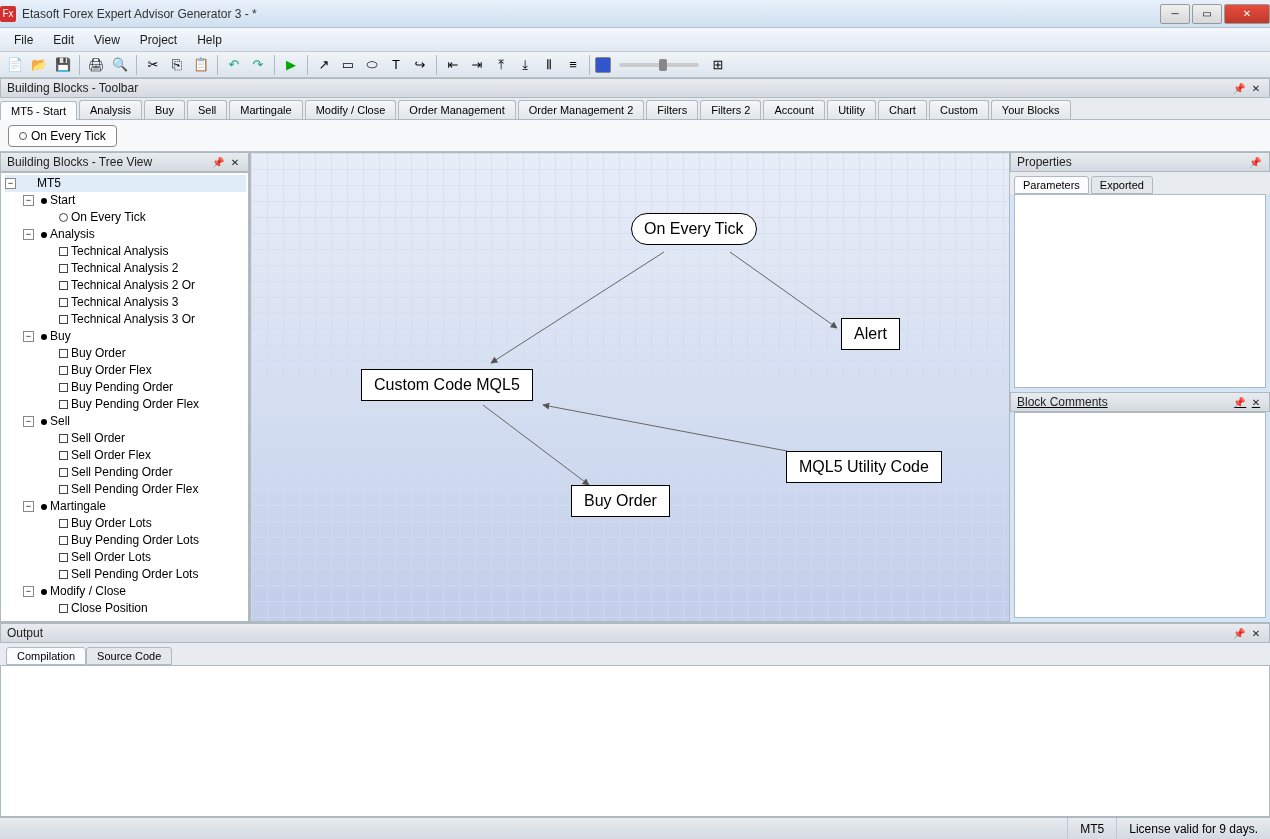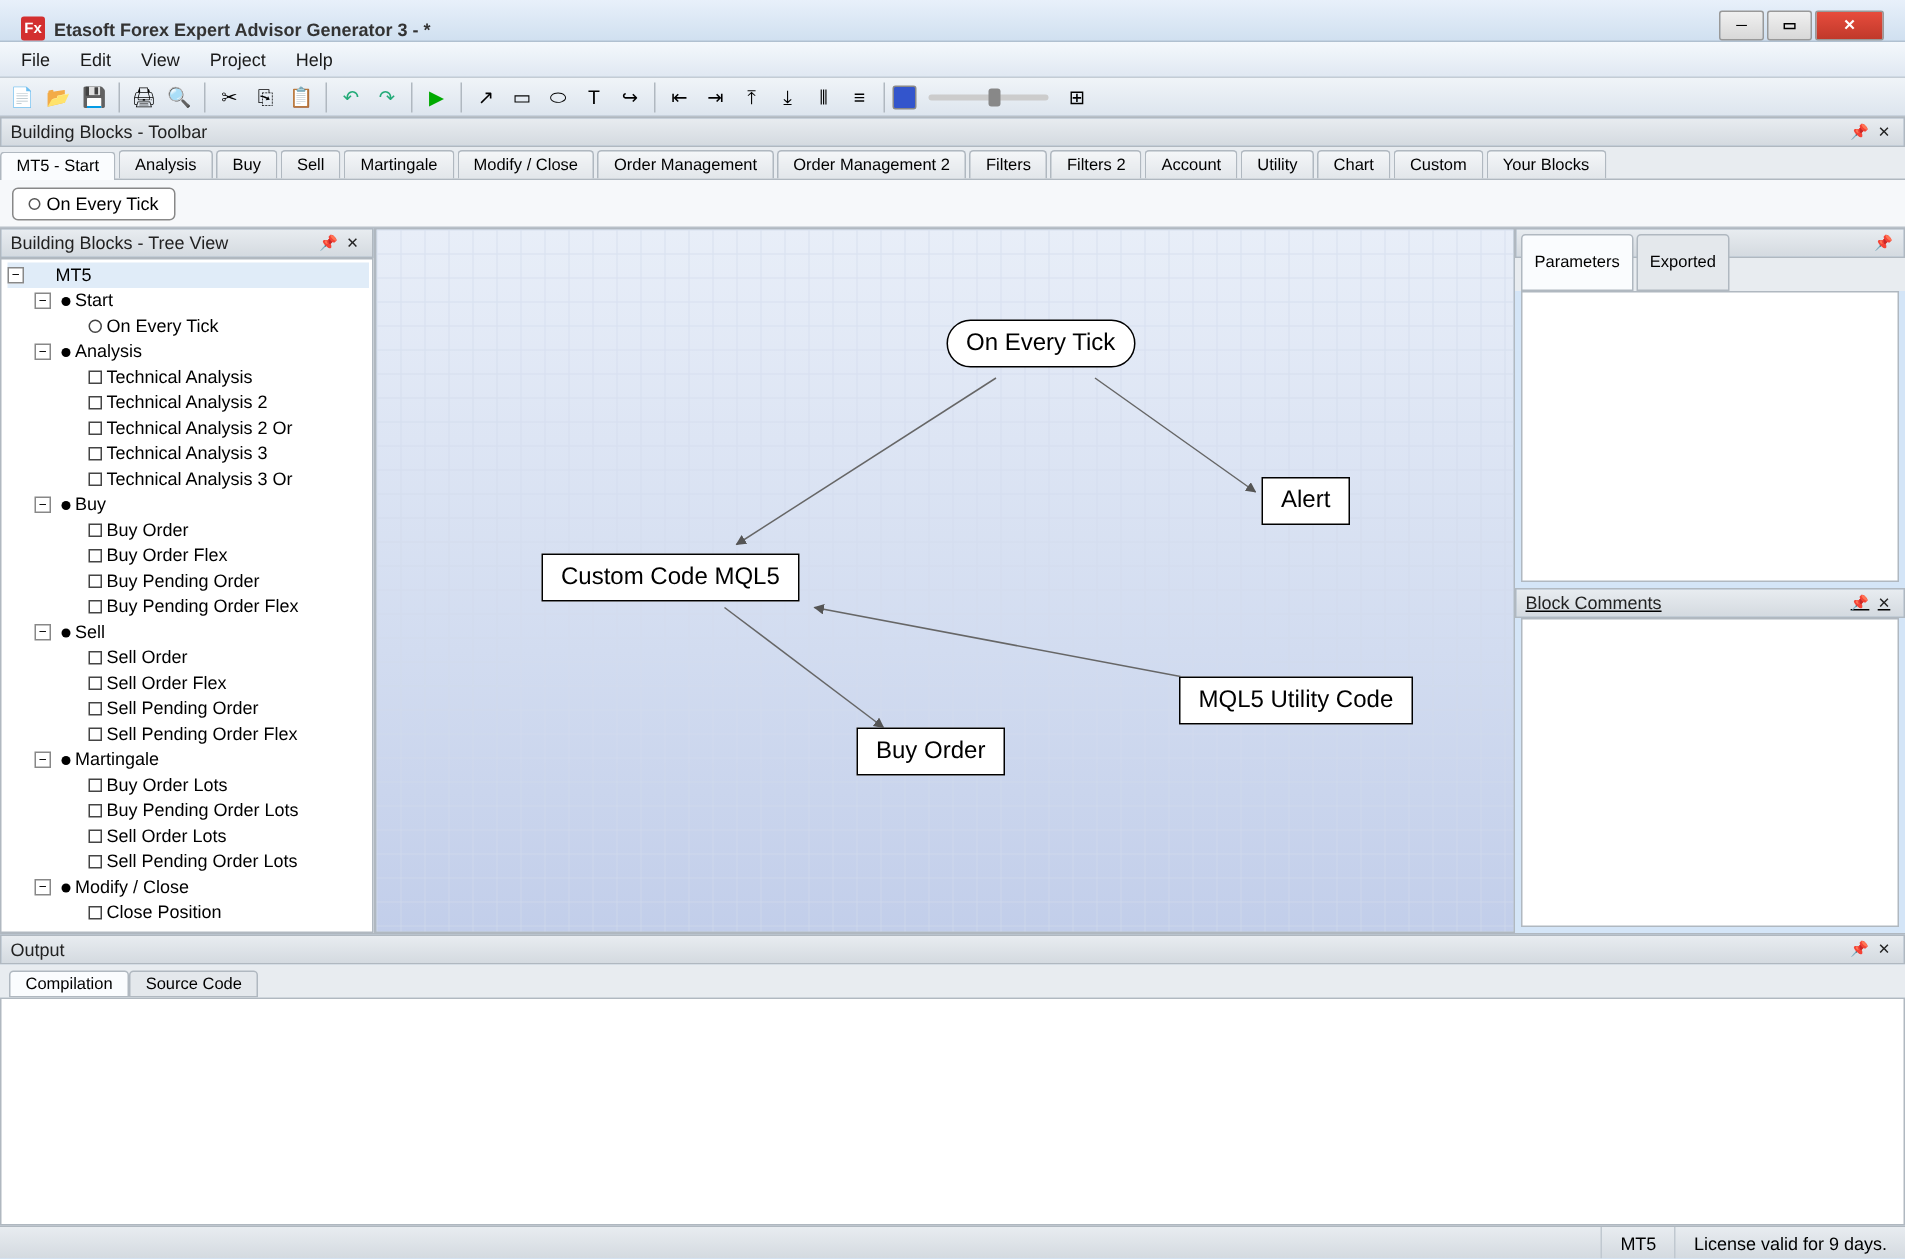--- a/index.html
+++ b/index.html
@@ -1,19 +1,19 @@
 <!DOCTYPE html>
 <html><head>
 <meta charset="utf-8">
 <style>
 * { box-sizing: border-box; margin: 0; padding: 0; font-family: "Segoe UI", Tahoma, sans-serif; font-size: 12px; }
 body { width: 1270px; height: 839px; background: #d4e5f7; overflow: hidden; display: flex; flex-direction: column; }
 
 
-.titlebar { height: 28px; background: linear-gradient(#e8f0fa, #d0e0f0); display: flex; align-items: flex-end; padding: 0 14px; border-bottom: 1px solid #b0c0d0; font-weight: bold; }
+.titlebar { height: 28px; background: linear-gradient(#e8f0fa, #d0e0f0); display: flex; align-items: center; padding: 0 0; border-bottom: 1px solid #b0c0d0; }
 .titlebar .icon { width: 16px; height: 16px; background: #d32f2f; color: #fff; font-size: 10px; display: flex; align-items: center; justify-content: center; border-radius: 2px; margin-right: 6px; }
 .titlebar .title { flex: 1; color: #333; }
 .titlebar .winbtns { display: flex; gap: 2px; }
 .titlebar .winbtn { width: 30px; height: 20px; background: linear-gradient(#f0f0f0,#d8d8d8); border: 1px solid #999; border-radius: 2px; display: flex; align-items: center; justify-content: center; font-size: 10px; cursor: pointer; }
 .titlebar .winbtn.close { background: linear-gradient(#e74c3c,#c0392b); color: #fff; width: 46px; }
 
 
 .menubar { height: 24px; background: linear-gradient(#f4f8fc,#e0e8f2); display: flex; align-items: center; padding: 0 6px; border-bottom: 1px solid #c4ccd4; gap: 4px; }
 .menubar .mitem { padding: 2px 8px; cursor: pointer; color: #1a1a1a; }
 
@@ -55,21 +55,21 @@
 
 .canvas { flex: 1; position: relative; background: linear-gradient(180deg, #e8eef8 0%, #d2dcf0 60%, #c2ceea 100%); border: 1px solid #b0b8c0; overflow: hidden; }
 .canvas .grid { position: absolute; inset: 0; background-image: linear-gradient(#d4dcee 1px, transparent 1px), linear-gradient(90deg, #d4dcee 1px, transparent 1px); background-size: 16px 16px; opacity: 0.7; }
 .canvas svg.lines { position: absolute; inset: 0; width: 100%; height: 100%; }
 .node { position: absolute; background: #fff; border: 1px solid #000; padding: 6px 12px; font-size: 16px; cursor: move; }
 .node.pill { border-radius: 16px; }
 
 
 .rightpane { width: 260px; display: flex; flex-direction: column; }
 .rightpane .proptabs { height: 22px; display: flex; align-items: flex-end; background: #e8ecf0; padding: 0 4px; gap: 2px; }
-.rightpane .proptabs .tab { padding: 12px 8px; border: 1px solid #b0b8c0; background: #fafcfe; border-radius: 3px 3px 0 0; cursor: pointer; font-size: 11px; }
+.rightpane .proptabs .tab { padding: 2px 8px; border: 1px solid #b0b8c0; background: #fafcfe; border-radius: 3px 3px 0 0; cursor: pointer; font-size: 11px; }
 .rightpane .proptabs .tab.inactive { background: #e4e8ec; margin-top: 41px; }
 .rightpane .propbody { flex: 1; background: #fff; border: 1px solid #b0b8c0; margin: 0 4px 4px; }
 .rightpane .section { display: flex; flex-direction: column; }
 
 
 .bottom { height: 195px; display: flex; flex-direction: column; border-top: 1px solid #b0b8c0; }
 .bottom .tabs { height: 22px; display: flex; align-items: flex-end; background: #e8ecf0; padding: 0 6px; gap: 0; }
 .bottom .tabs .tab { padding: 2px 10px; border: 1px solid #b0b8c0; background: #fafcfe; border-radius: 3px 3px 0 0; cursor: pointer; font-size: 11px; }
 .bottom .tabs .tab.inactive { background: #e4e8ec; }
 .bottom .body { flex: 1; background: #fff; border: 1px solid #b0b8c0; overflow-y: scroll; }

